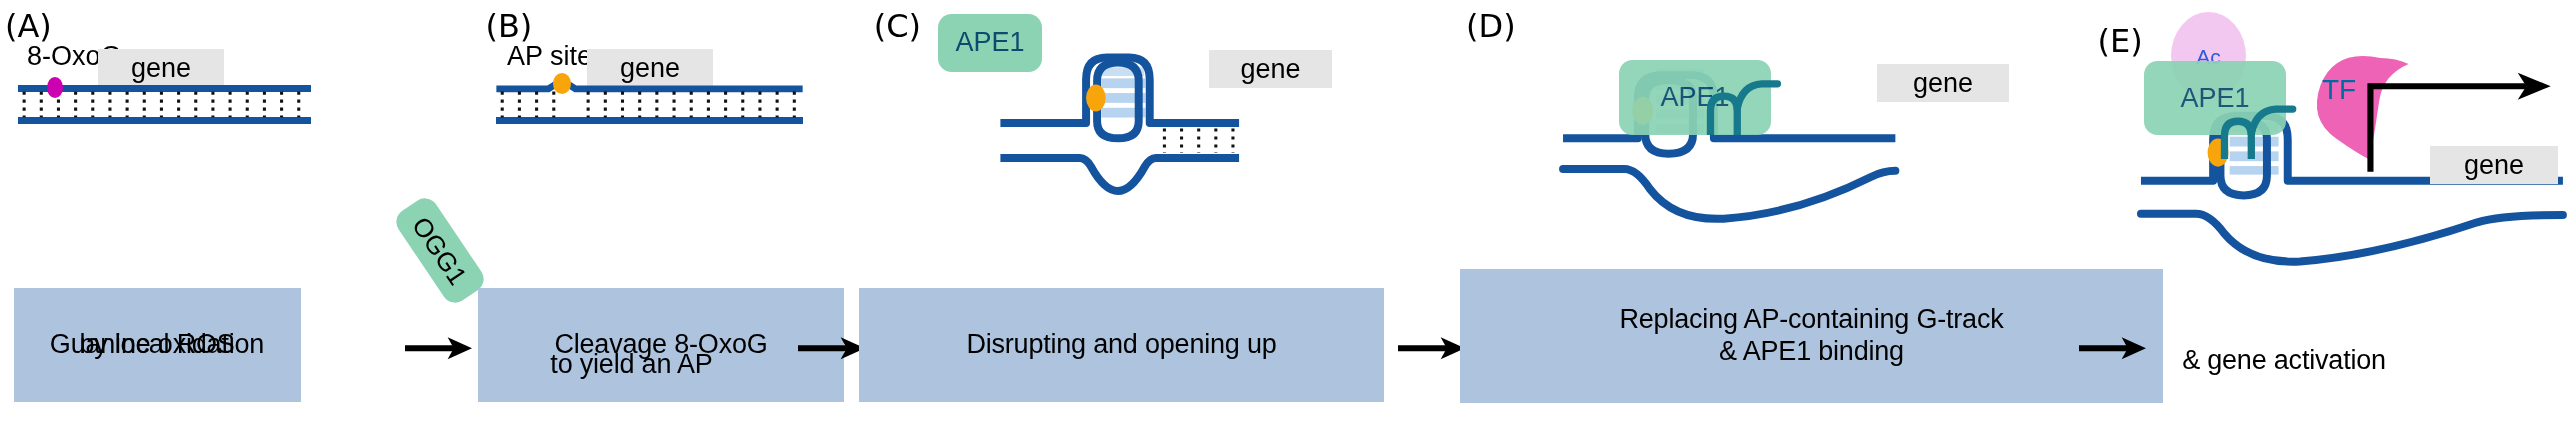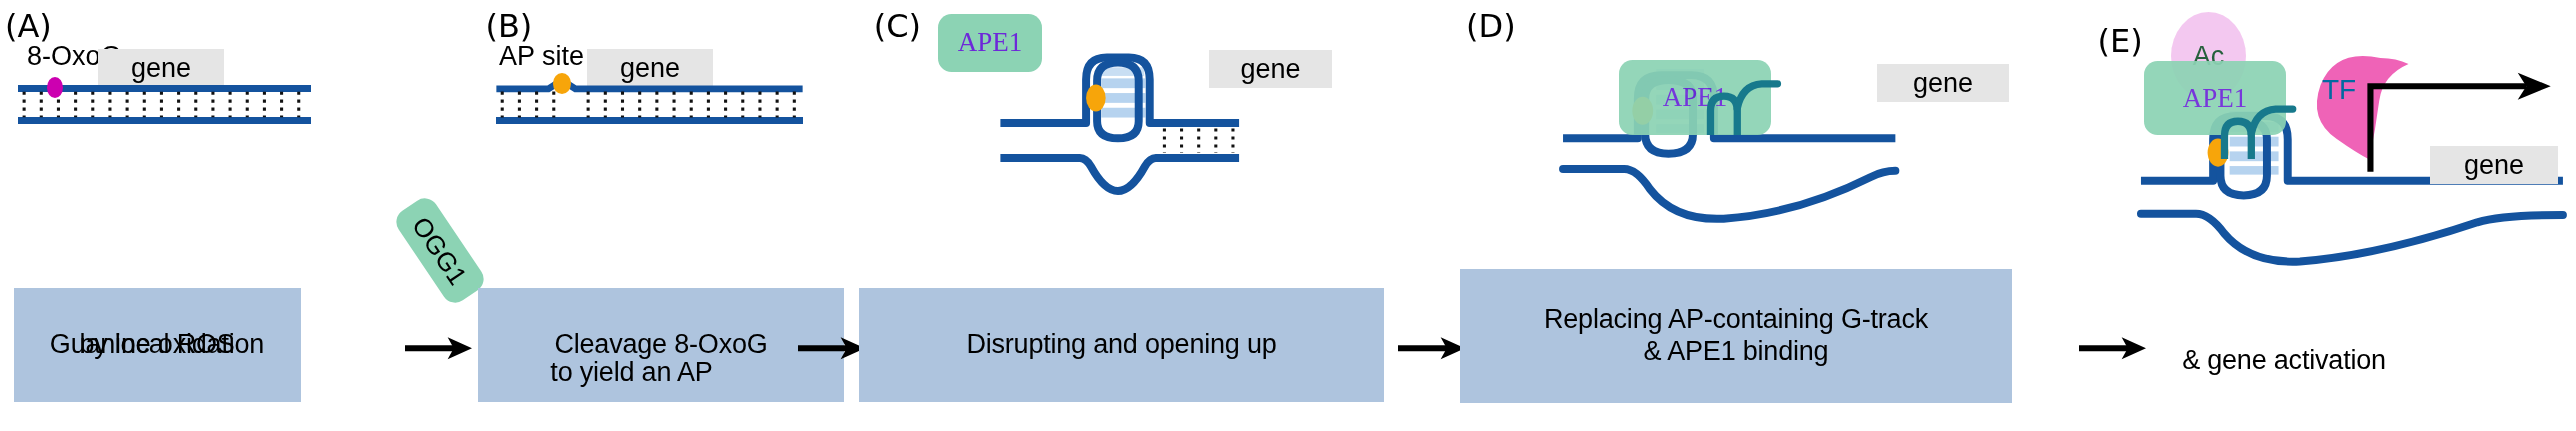--- a/index.html
+++ b/index.html
@@ -28,30 +28,30 @@
   .genebox span{font-family:"Liberation Sans",sans-serif;font-size:27px;color:#000;line-height:1;}
 
   .tagtext{position:absolute;font-family:"Liberation Sans",sans-serif;font-size:27px;color:#000;
            white-space:nowrap;line-height:1;}
 
   .dot8oxog{position:absolute;background:#cc00b0;border-radius:50%;}
   .dotap{position:absolute;background:#f7a50a;border-radius:50%;}
 
   .pill{position:absolute;background:#8cd3b4;border-radius:13.5px;display:flex;align-items:center;
         justify-content:center;}
-  .pill span{font-family:Liberation Serif, serif;font-size:27px;color:#6d28d9;line-height:1;}
+  .pill span{font-family:Liberation Sans, sans-serif;font-size:27px;color:#0c4a6e;line-height:1;}
 
   .ogg1{position:absolute;background:#8cd3b4;border-radius:13.5px;display:flex;align-items:center;
         justify-content:center;transform:rotate(56deg);transform-origin:center center;}
   .ogg1 span{font-family:"Liberation Sans",sans-serif;font-size:26px;color:#000;line-height:1;
              white-space:nowrap;}
 
   .acell{position:absolute;background:#f3c4ef;border-radius:50%;display:flex;align-items:center;
          justify-content:center;opacity:.92;}
-  .acell span{font-family:"Liberation Sans",sans-serif;font-size:27px;color:#14532d;line-height:1;}
+  .acell span{font-family:"Liberation Sans",sans-serif;font-size:21px;color:#1d4ed8;line-height:1;}
 
   .tfshape{position:absolute;}
   .tftext{position:absolute;font-family:"Liberation Sans",sans-serif;font-size:28px;color:#0369a1;
           line-height:1;white-space:nowrap;}
 
   svg{overflow:visible;}
 </style>
 </head>
 <body>
 
@@ -107,21 +107,21 @@
     <svg class="flowarrow" style="left:405px;top:336px;" width="67" height="24.5" viewBox="0 0 110 30">
       <line x1="0" y1="20" x2="82" y2="20" stroke="#000" stroke-width="10"></line>
       <polygon points="70,2 110,20 70,38 80,20" fill="#000"></polygon>
     </svg>
   </div>
 
   <div class="panel" style="left:478px;width:429px;">
 
     <div class="plabel" style="left:7.4px;top:9.8px;">(B)</div>
 
-    <div class="tagtext" style="left:21px;top:43px;">AP site</div>
+    <div class="tagtext" style="left:29px;top:43px;">AP site</div>
 
     <div class="genebox" style="left:109px;top:49px;width:126px;height:38px;">
       <span>gene</span>
     </div>
 
     <svg style="position:absolute;left:18.4px;top:79px;" width="307" height="49" viewBox="0 0 500 80">
       <path d="M0,16 L85,16 L107,2 L129,16 L500,16" stroke="#14539e" stroke-width="11" fill="none" stroke-linejoin="miter"></path>
     </svg>
     <div class="strand" style="left:18.4px;top:117px;width:307px;height:6.7px;"></div>
     <svg class="bp" style="left:18.4px;top:91px;" width="307" height="27" viewBox="0 0 500 44">
@@ -143,21 +143,21 @@
           <line x1="430" y1="1" x2="430" y2="43"></line>
         <line x1="458" y1="1" x2="458" y2="43"></line>
           <line x1="486" y1="1" x2="486" y2="43"></line>
       </g>
     </svg>
     <div class="dotap" style="left:75px;top:73px;width:18.4px;height:21px;"></div>
 
     <div class="cap" style="left:0px;top:288px;width:366px;height:114px;">
       <span>Cleavage 8-OxoG</span>
     </div>
-    <div class="cap" style="left:0px;top:300px;width:307px;height:114px;background:none;flex-direction:column;">
+    <div class="cap" style="left:0px;top:292px;width:307px;height:114px;background:none;flex-direction:column;">
       <span style="visibility:hidden">Cleavage 8-OxoG</span>
       <span>to yield an AP</span>
     </div>
 
     <svg class="flowarrow" style="left:320px;top:336px;" width="67" height="24.5" viewBox="0 0 110 30">
       <line x1="0" y1="20" x2="82" y2="20" stroke="#000" stroke-width="10"></line>
       <polygon points="70,2 110,20 70,38 80,20" fill="#000"></polygon>
     </svg>
   </div>
 
@@ -235,21 +235,21 @@
 
     <svg style="position:absolute;left:245px;top:79px;" width="123" height="67" viewBox="0 0 200 110">
       <path d="M8,92 L8,52 Q8,28 30,28 Q52,28 52,52 L52,92" stroke="#17798c" stroke-width="12" fill="none" stroke-linejoin="round"></path>
       <path d="M52,48 Q60,10 92,8 L118,8" stroke="#17798c" stroke-width="12" fill="none" stroke-linecap="round"></path>
     </svg>
 
     <div class="genebox" style="left:417px;top:64px;width:132px;height:38px;">
       <span>gene</span>
     </div>
 
-    <div class="cap" style="left:0px;top:269px;width:552px;height:134px;flex-direction:column;">
+    <div class="cap" style="left:0px;top:269px;width:703px;height:134px;flex-direction:column;">
       <span>Replacing AP-containing G-track</span>
       <span>&amp; APE1 binding</span>
     </div>
 
     <svg class="flowarrow" style="left:619px;top:336px;" width="67" height="24.5" viewBox="0 0 110 30">
       <line x1="0" y1="20" x2="82" y2="20" stroke="#000" stroke-width="10"></line>
       <polygon points="70,2 110,20 70,38 80,20" fill="#000"></polygon>
     </svg>
   </div>
 

